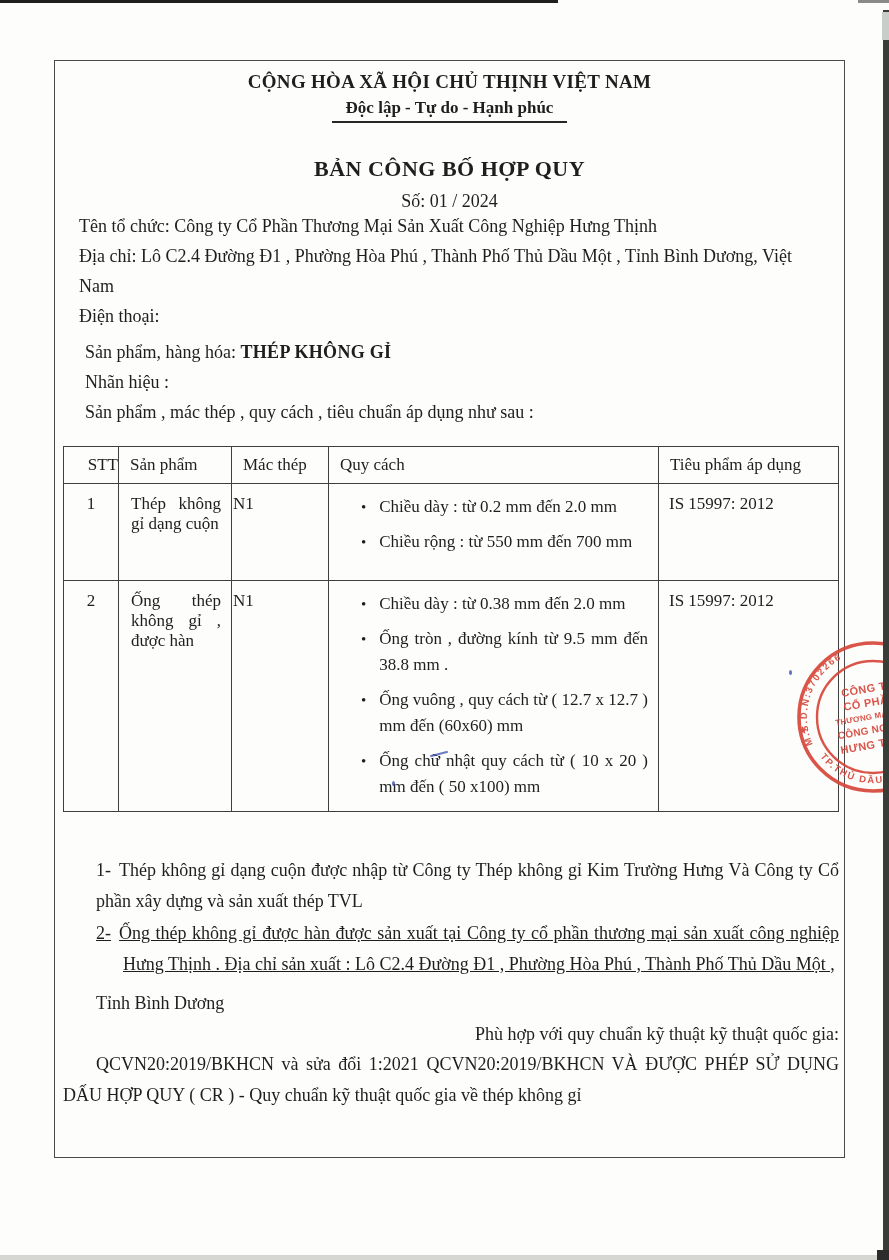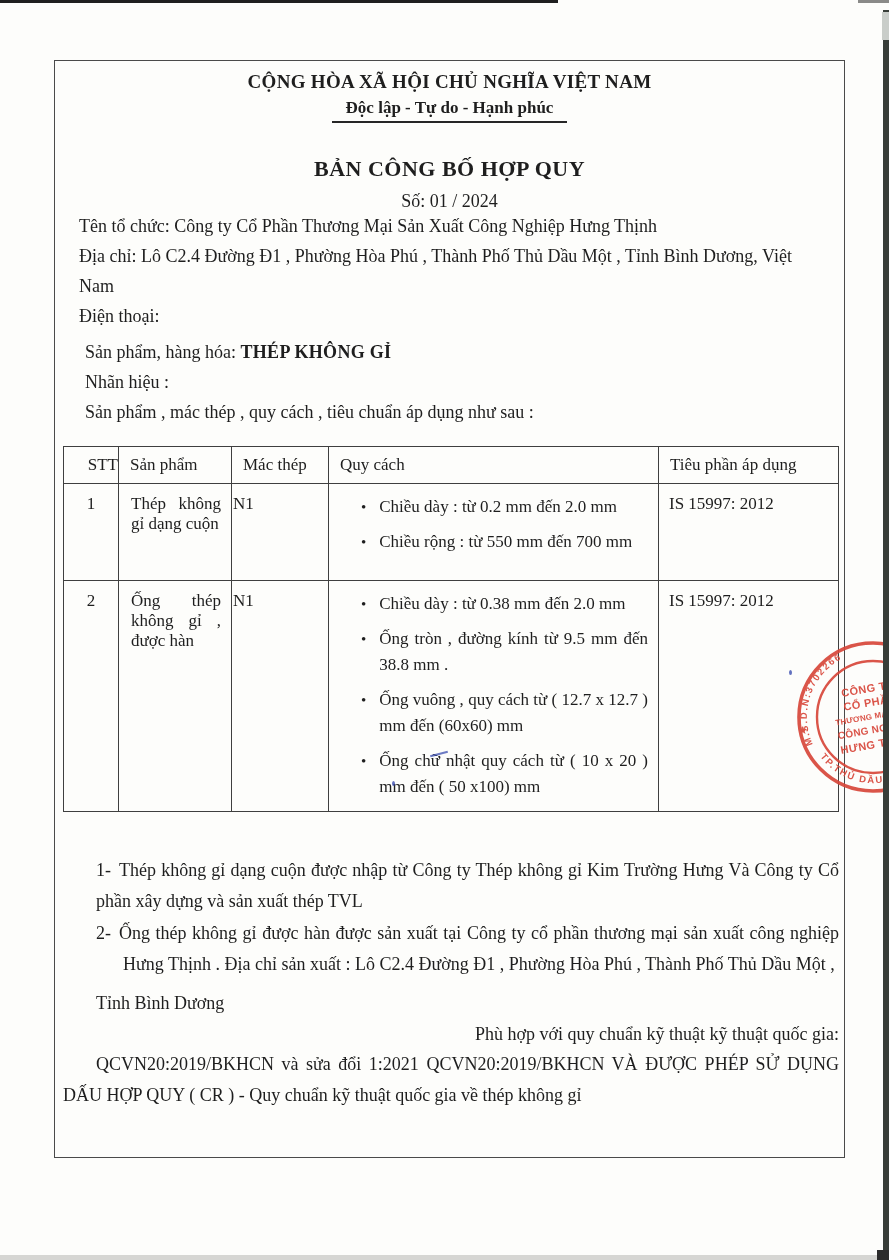--- a/index.html
+++ b/index.html
@@ -44,21 +44,21 @@
   td.cell-sp{padding:10px 10px 0 12px;text-align:justify;}
   td.cell-mt{text-align:left;padding-top:10px;}
   td.cell-qc{padding:10px 10px 0 14px;}
   td.cell-tc{padding:10px 6px 0 10px;}
   .qc-item{display:flex;gap:13px;margin:0 0 9px 18px;line-height:26px;}
   .qc-item .bullet{flex:0 0 auto;font-size:15px;}
   .qc-item .txt{flex:1;text-align:justify;}
 
   .notes-block{position:absolute;left:8px;width:776px;top:794px;font-size:18px;line-height:30.5px;}
   .note-1{margin:0 0 2px 33px;text-align:justify;}
-  .note-2{margin:0 0 0 33px;padding-left:27px;text-indent:-27px;text-align:justify;}
+  .note-2{margin:0 0 0 33px;padding-left:27px;text-indent:-27px;text-align:justify;text-decoration:underline;}
   .note-label{padding-right:8px;}
   .province-line{margin:9px 0 0 33px;}
   .conformity-line{margin:0 0 0 48px;text-align:right;}
   .standard-par{margin:0;text-indent:33px;text-align:justify;}
 
   
   .stamp{position:absolute;left:780px;top:630px;z-index:3;opacity:.92;}
   .stamp-arc{fill:#d8473a;font-family:"Liberation Sans","DejaVu Sans",sans-serif;
              font-size:9.5px;font-weight:bold;letter-spacing:1.6px;}
   .stamp-star{fill:#d8473a;font-size:11px;}
@@ -79,21 +79,21 @@
 <body>
 
 <div class="scan-page">
 
   <div class="top-strip"></div>
   <div class="top-strip-right"></div>
 
   <div class="border-box">
 
     <div class="header-block">
-      <div class="nat-line1">CỘNG HÒA XÃ HỘI CHỦ NGHĨA VIỆT NAM</div>
+      <div class="nat-line1">CỘNG HÒA XÃ HỘI CHỦ THỊNH VIỆT NAM</div>
       <div><span class="nat-line2">Độc lập - Tự do - Hạnh phúc</span></div>
       <div class="doc-title">BẢN CÔNG BỐ HỢP QUY</div>
       <div class="doc-no">Số: 01 / 2024</div>
     </div>
 
     <div class="org-block">
       <div>Tên tổ chức: Công ty Cổ Phần Thương Mại Sản Xuất Công Nghiệp Hưng Thịnh</div>
       <div>Địa chỉ: Lô C2.4 Đường Đ1 , Phường Hòa Phú , Thành Phố Thủ Dầu Một , Tỉnh Bình Dương, Việt Nam</div>
       <div>Điện thoại:</div>
     </div>
@@ -111,21 +111,21 @@
           <col style="width:97px">
           <col style="width:330px">
           <col style="width:180px">
       </colgroup>
       <thead>
         <tr>
           <th class="c-stt">STT</th>
           <th>Sản phẩm</th>
           <th>Mác thép</th>
           <th>Quy cách</th>
-          <th>Tiêu phần áp dụng</th>
+          <th>Tiêu phẩm áp dụng</th>
         </tr>
       </thead>
       <tbody>
         <tr style="height:97px;">
           <td class="cell-stt">1</td>
           <td class="cell-sp">Thép không gỉ dạng cuộn</td>
           <td class="cell-mt">N1</td>
           <td class="cell-qc">
             <div class="qc-item">
                 <span class="bullet">•</span>

